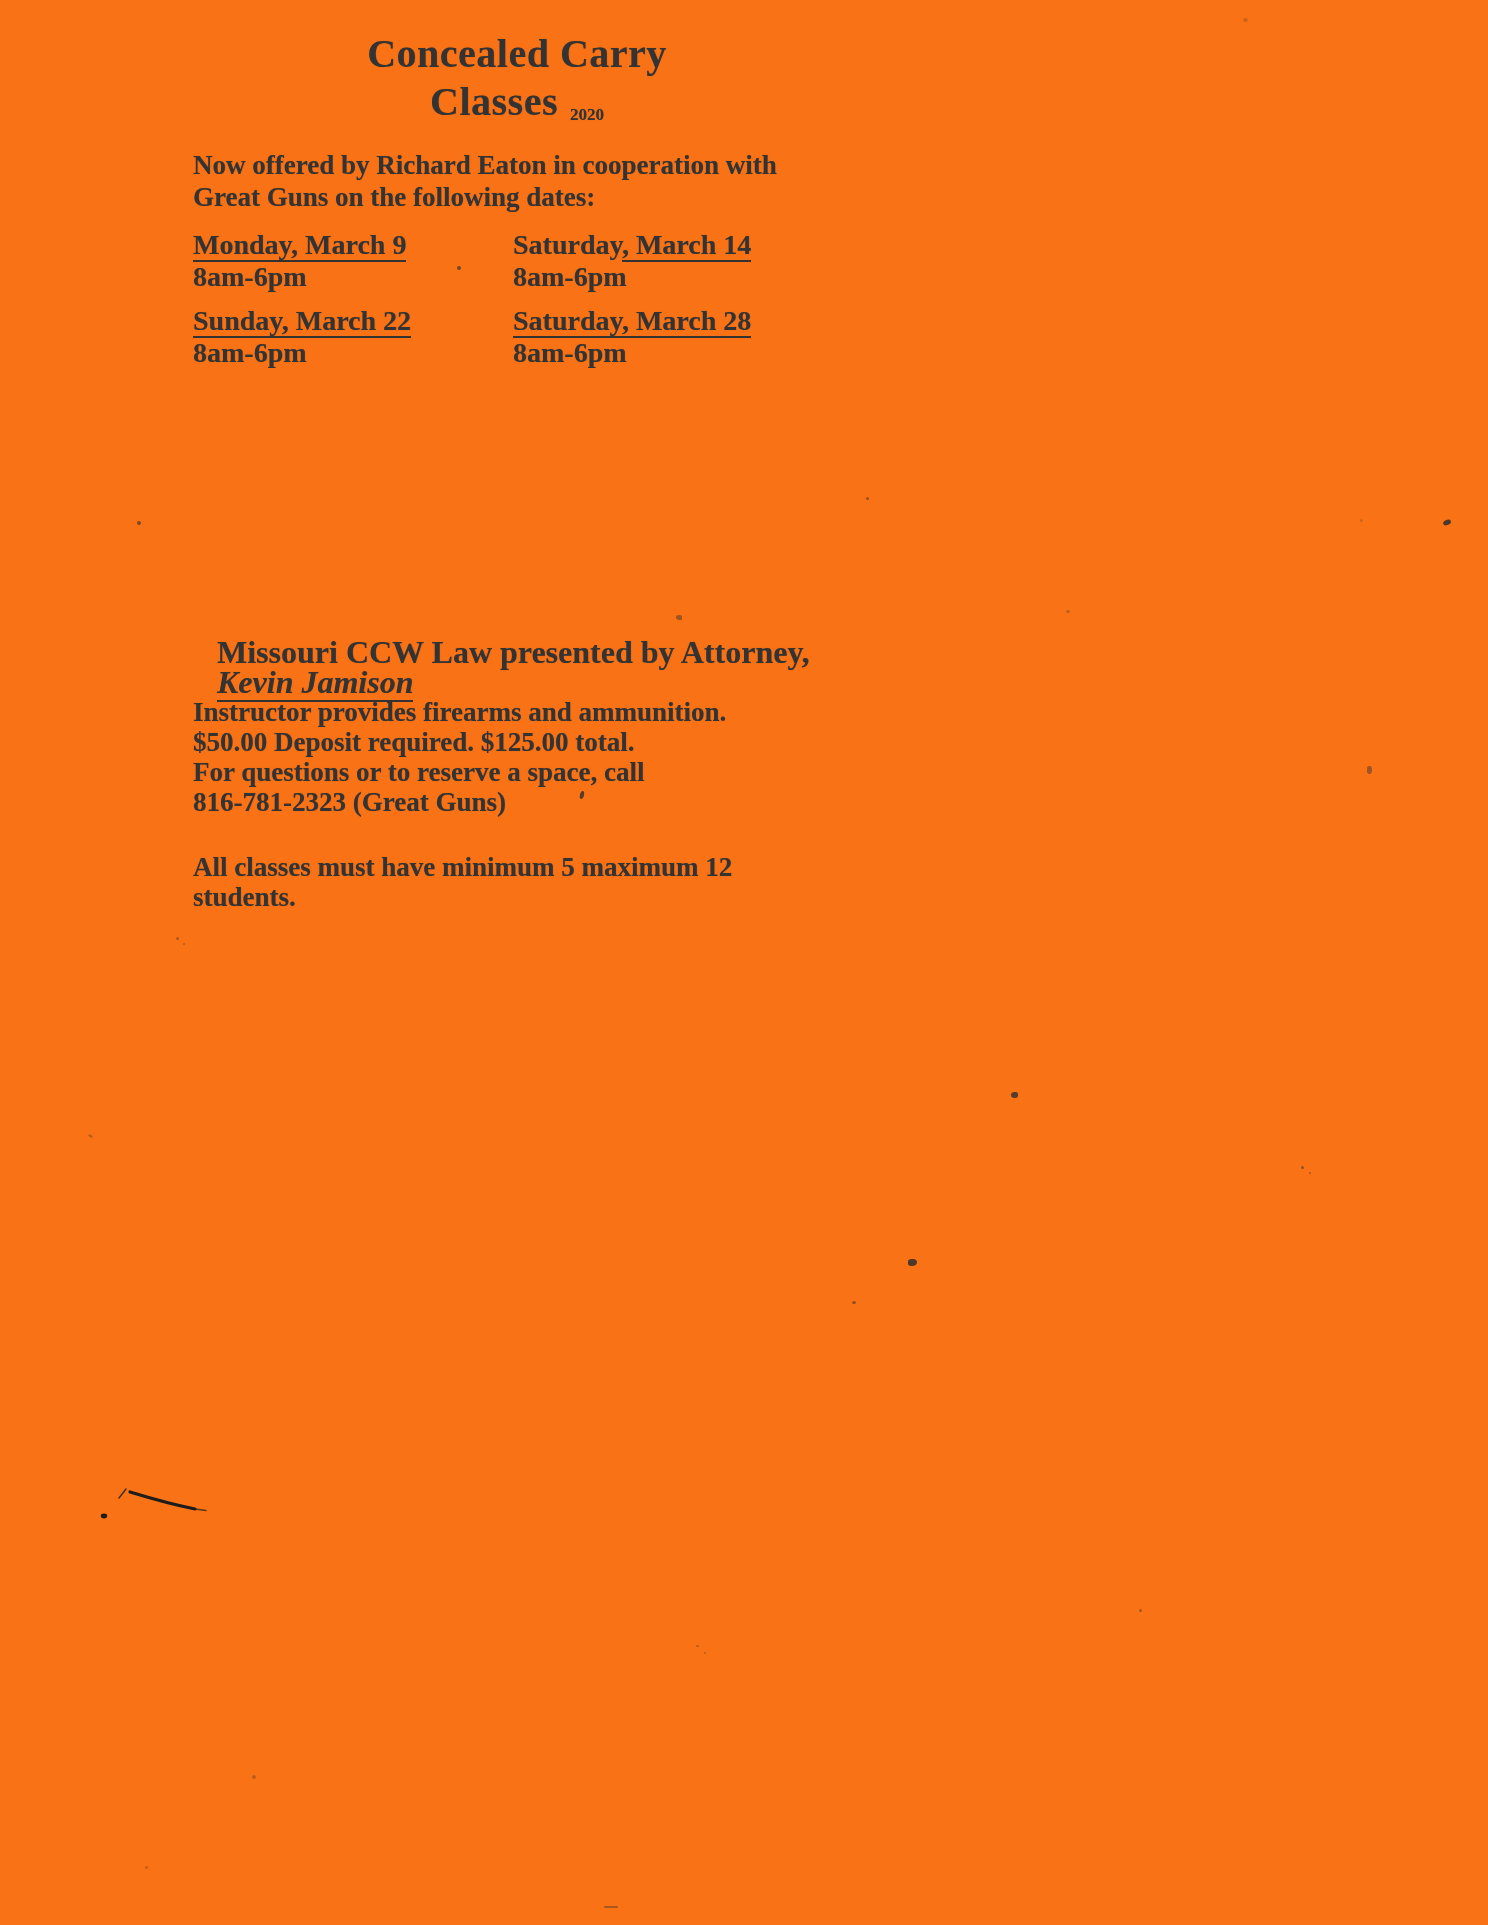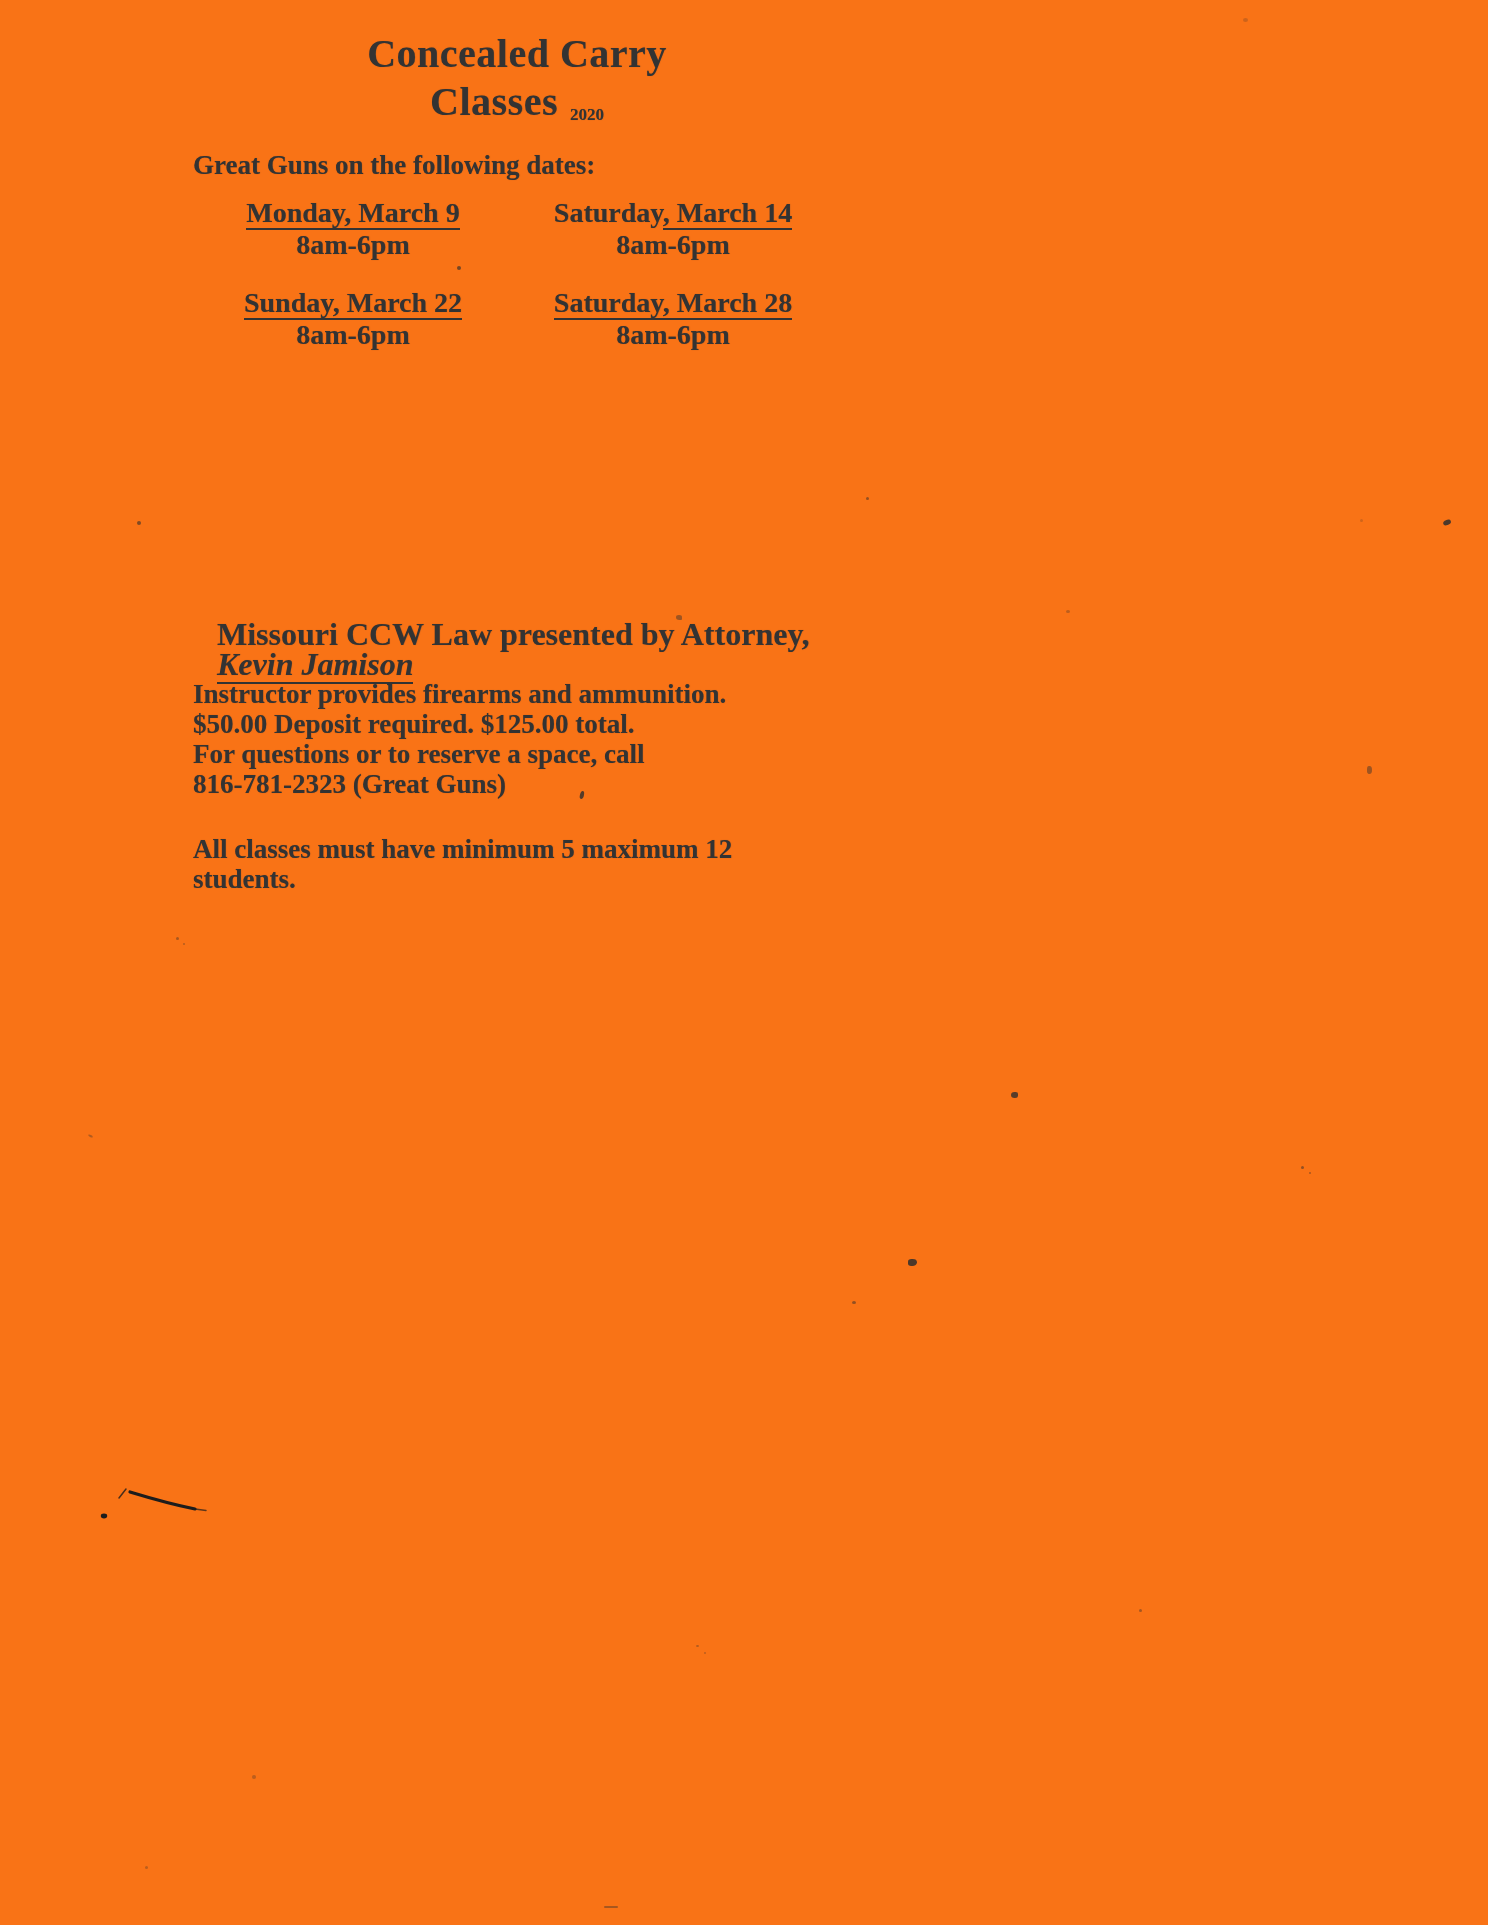--- a/index.html
+++ b/index.html
@@ -22,22 +22,21 @@
     width: 648px;
   }
   .title-block { text-align: center; margin-top: 30px; }
   .title-line { font-size: 40px; line-height: 48px; letter-spacing: 0.5px; }
   .title-year { font-size: 17px; letter-spacing: 0; vertical-align: -5px; margin-left: 12px; }
   .intro { margin-top: 10px; font-size: 27px; line-height: 32px; }
   .schedule {
     margin-top: 16px;
     display: grid;
     grid-template-columns: 320px 320px;
-    row-gap: 26px;
-    text-align: center;
+    row-gap: 12px;
     font-size: 28px;
     line-height: 32px;
   }
   .sched-date .u {
     border-bottom: 2.5px solid currentColor;
     padding-bottom: 0px;
   }
   .presenter {
     margin: 268px 0 0 24px;
     max-width: 600px;
@@ -61,20 +60,21 @@
   <div class="content">
 
     <div class="title-block">
       <div class="title-line">Concealed Carry</div>
       <div class="title-line">
         <span>Classes</span><span class="title-year">2020</span>
       </div>
     </div>
 
     <div class="intro">
+      <div>Now offered by Richard Eaton in cooperation with</div>
       <div>Great Guns on the following dates:</div>
     </div>
 
     <div class="schedule">
 
       <div class="sched-entry">
         <div class="sched-date"><span></span><span class="u">Monday, March 9</span></div>
         <div class="sched-time">8am-6pm</div>
       </div>
 

